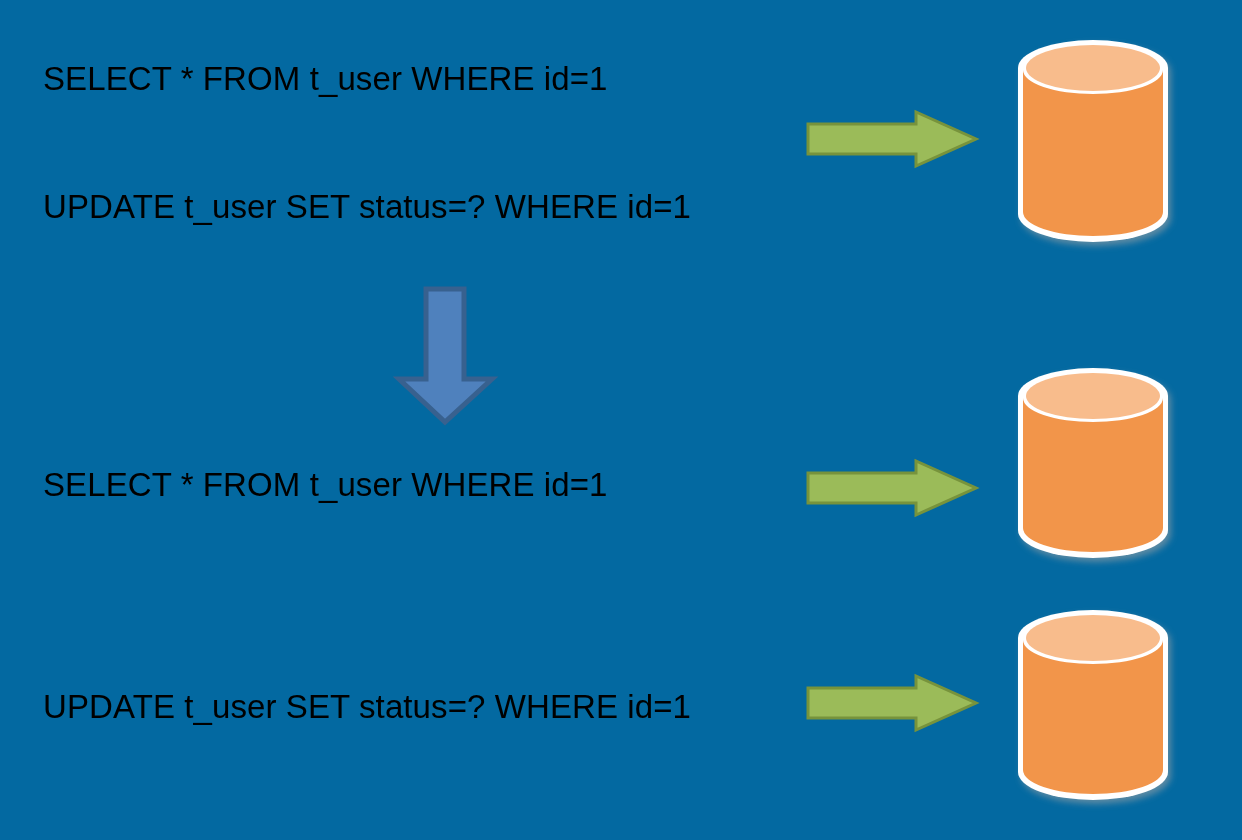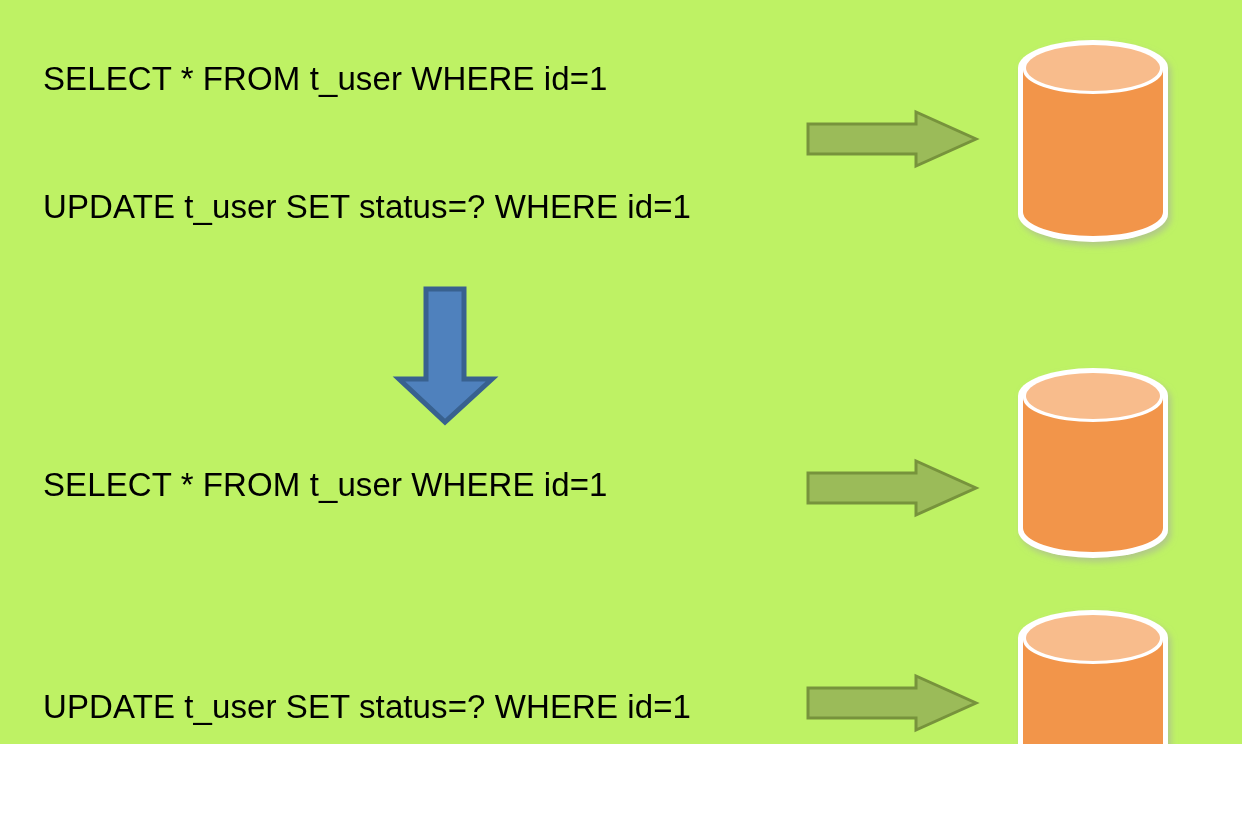--- a/index.html
+++ b/index.html
@@ -7,22 +7,22 @@
     margin: 0;
     padding: 0;
     background: #FFFFFF;
   }
   body {
     font-family: "Liberation Sans", sans-serif;
   }
   #canvas {
     position: relative;
     width: 1242px;
-    height: 744px;
-    background: #bef264;
+    height: 840px;
+    background: #0369a1;
     overflow: hidden;
   }
   .sql-text {
     position: absolute;
     font-family: "Liberation Sans", sans-serif;
     font-size: 33px;
     font-weight: 400;
     color: #000000;
     white-space: nowrap;
     letter-spacing: 0.1px;

